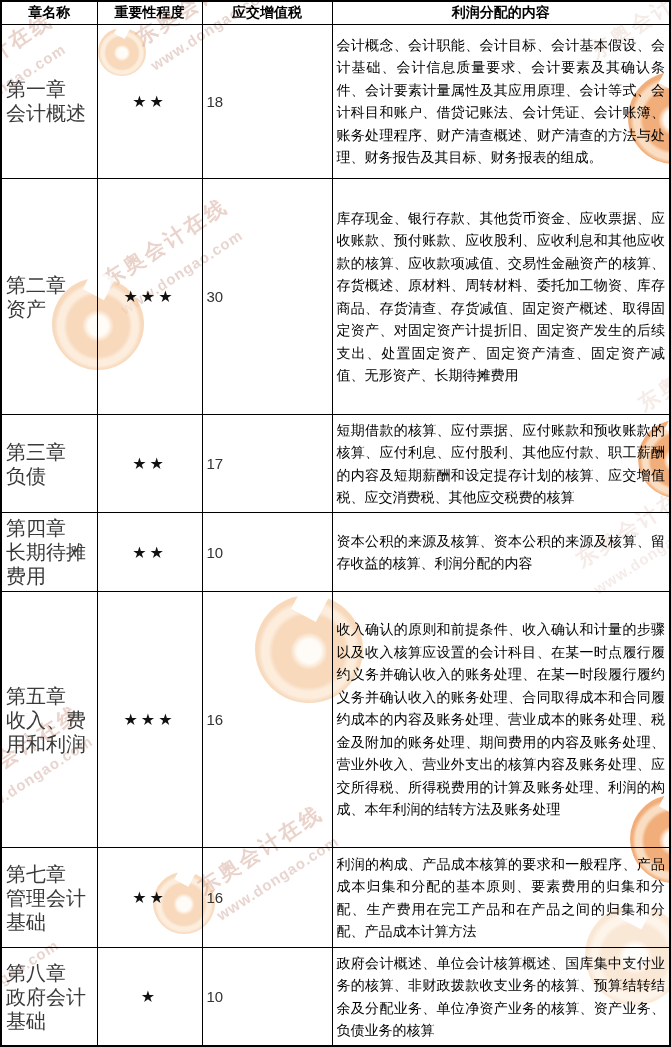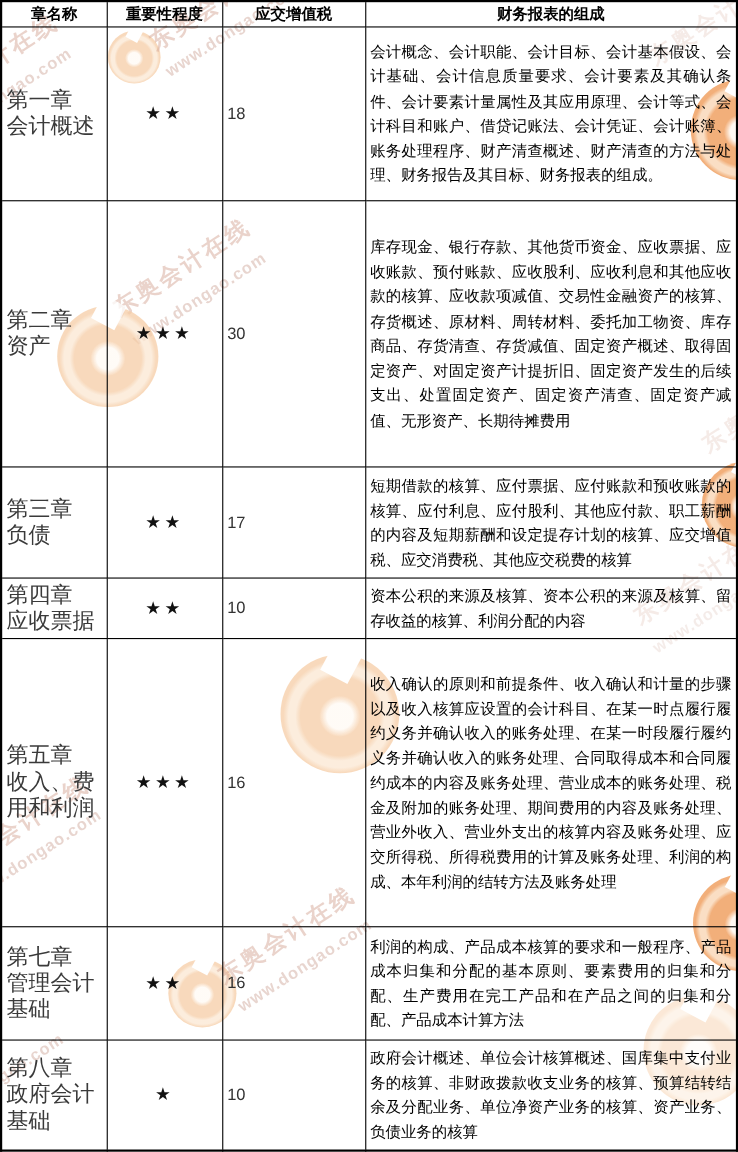--- a/index.html
+++ b/index.html
@@ -159,21 +159,21 @@
     <col style="width:96px">
     <col style="width:105px">
     <col style="width:130px">
     <col>
   </colgroup>
   <thead>
     <tr class="r-head">
       <th>章名称</th>
       <th>重要性程度</th>
       <th>应交增值税</th>
-      <th>财务报表的组成</th>
+      <th>利润分配的内容</th>
     </tr>
   </thead>
   <tbody>
     <tr class="r1">
       <td class="chapter-cell">
         <div>第一章</div>
         <div>会计概述</div>
       </td>
       <td class="importance-cell">★★</td>
       <td class="hours-cell">18</td>
@@ -193,21 +193,21 @@
         <div>第三章</div>
         <div>负债</div>
       </td>
       <td class="importance-cell">★★</td>
       <td class="hours-cell">17</td>
       <td class="content-cell">短期借款的核算、应付票据、应付账款和预收账款的核算、应付利息、应付股利、其他应付款、职工薪酬的内容及短期薪酬和设定提存计划的核算、应交增值税、应交消费税、其他应交税费的核算</td>
     </tr>
     <tr class="r4">
       <td class="chapter-cell">
         <div>第四章</div>
-        <div>应收票据</div>
+        <div>长期待摊费用</div>
       </td>
       <td class="importance-cell">★★</td>
       <td class="hours-cell">10</td>
       <td class="content-cell">资本公积的来源及核算、资本公积的来源及核算、留存收益的核算、利润分配的内容</td>
     </tr>
     <tr class="r5">
       <td class="chapter-cell">
         <div>第五章</div>
         <div>收入、费用和利润</div>
       </td>

